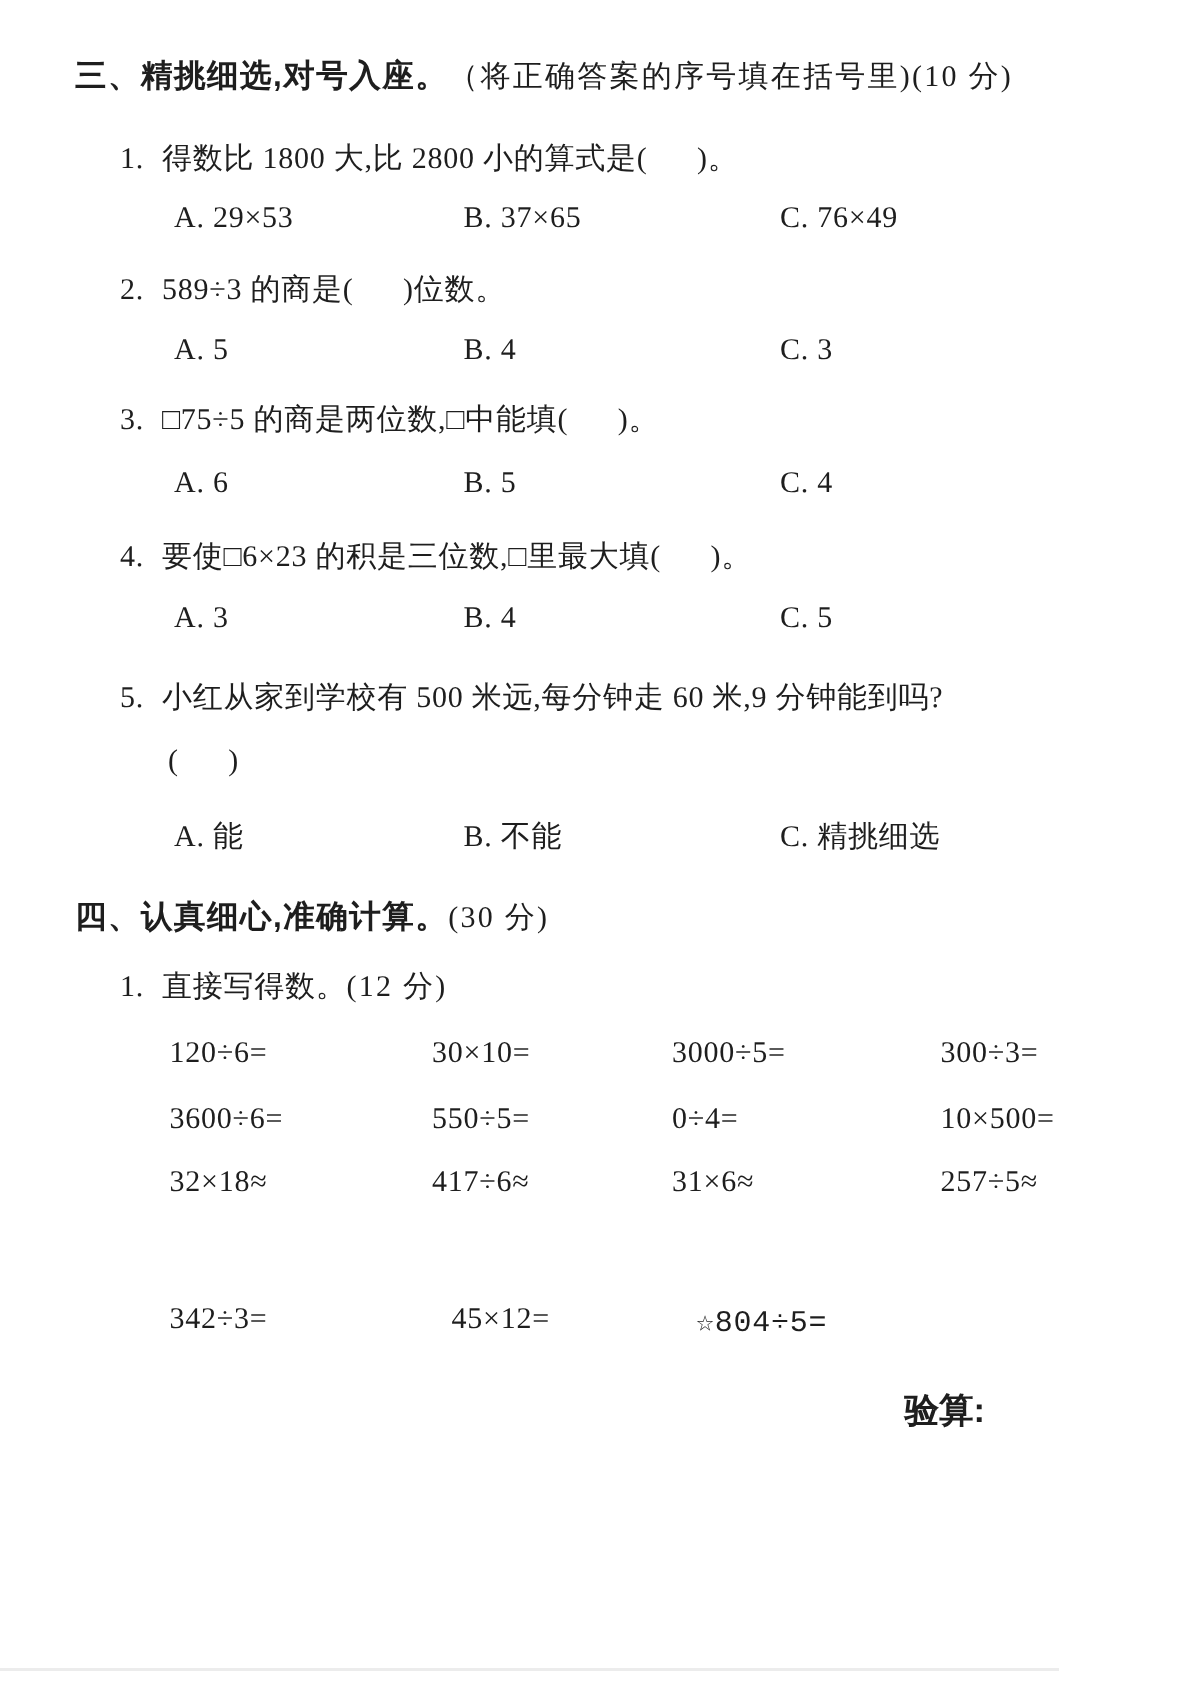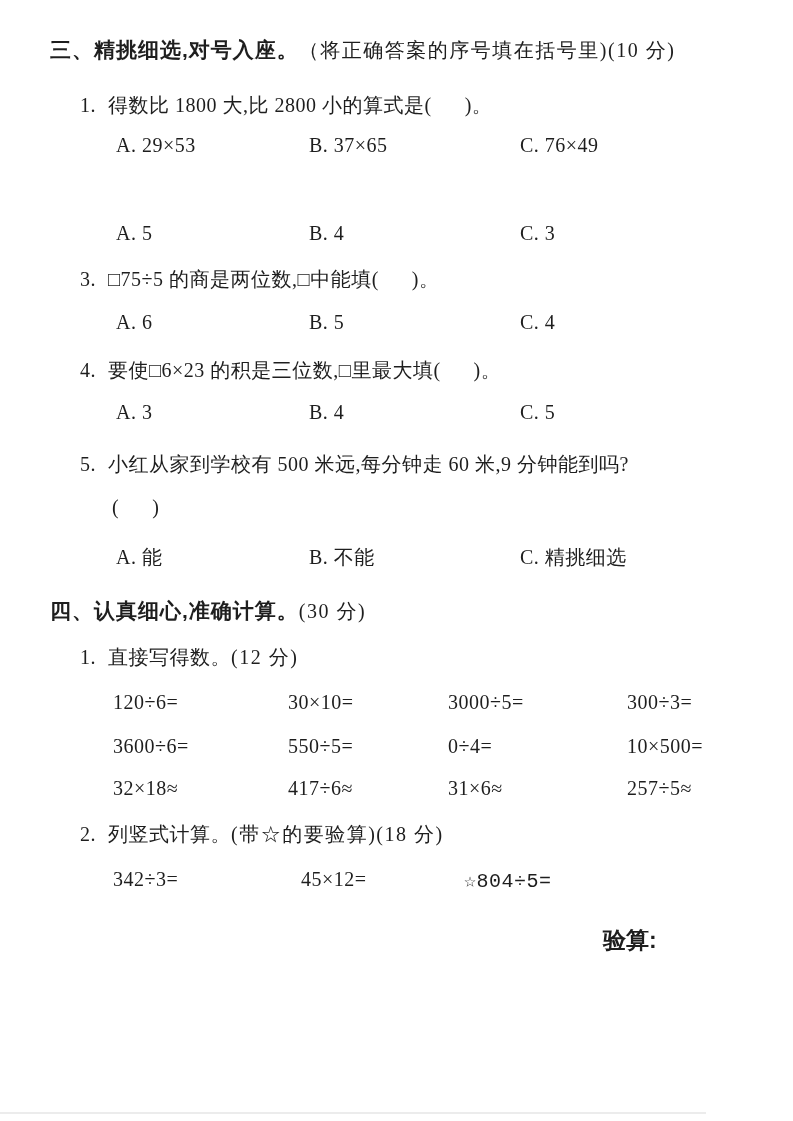--- a/index.html
+++ b/index.html
@@ -54,20 +54,23 @@
 
   <div class="line q" style="top:92px">
     <span class="qnum">1.</span><span>得数比 1800 大,比 2800 小的算式是(&nbsp;&nbsp;&nbsp;&nbsp;&nbsp;&nbsp;)。</span>
   </div>
   <div class="line opts" style="top:134px">
     <span class="optA">A. 29×53</span>
     <span class="optB">B. 37×65</span>
     <span class="optC">C. 76×49</span>
   </div>
 
+  <div class="line q" style="top:179px">
+    <span class="qnum">2.</span><span>589÷3 的商是(&nbsp;&nbsp;&nbsp;&nbsp;&nbsp;&nbsp;)位数。</span>
+  </div>
   <div class="line opts" style="top:222px">
     <span class="optA">A. 5</span>
     <span class="optB">B. 4</span>
     <span class="optC">C. 3</span>
   </div>
 
   <div class="line q" style="top:266px">
     <span class="qnum">3.</span><span>□75÷5 的商是两位数,□中能填(&nbsp;&nbsp;&nbsp;&nbsp;&nbsp;&nbsp;)。</span>
   </div>
   <div class="line opts" style="top:311px">
@@ -117,23 +120,20 @@
     <span class="c3">0÷4=</span>
     <span class="c4">10×500=</span>
   </div>
   <div class="line calc" style="top:777px">
     <span class="c1">32×18≈</span>
     <span class="c2">417÷6≈</span>
     <span class="c3">31×6≈</span>
     <span class="c4">257÷5≈</span>
   </div>
 
-  <div class="line q" style="top:821px">
-    <span class="qnum">2.</span><span>列竖式计算。</span><span class="kai">(带☆的要验算)</span><span class="kai">(18 分)</span>
-  </div>
 
   <div class="line calc" style="top:868px">
     <span class="e1">342÷3=</span>
     <span class="e2">45×12=</span>
     <span class="e3">☆804÷5=</span>
   </div>
 
   <div class="line check" style="top:925px">
     <span>验算:</span>
   </div>

